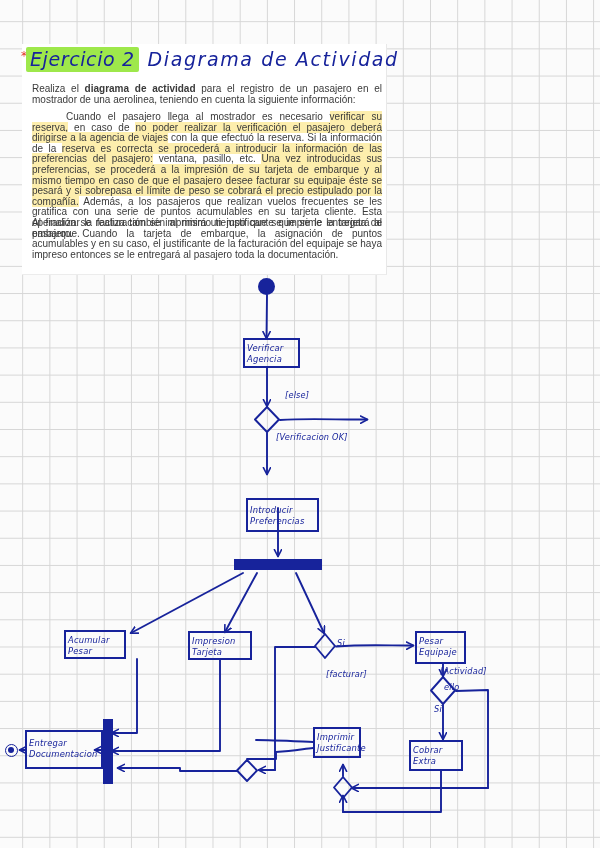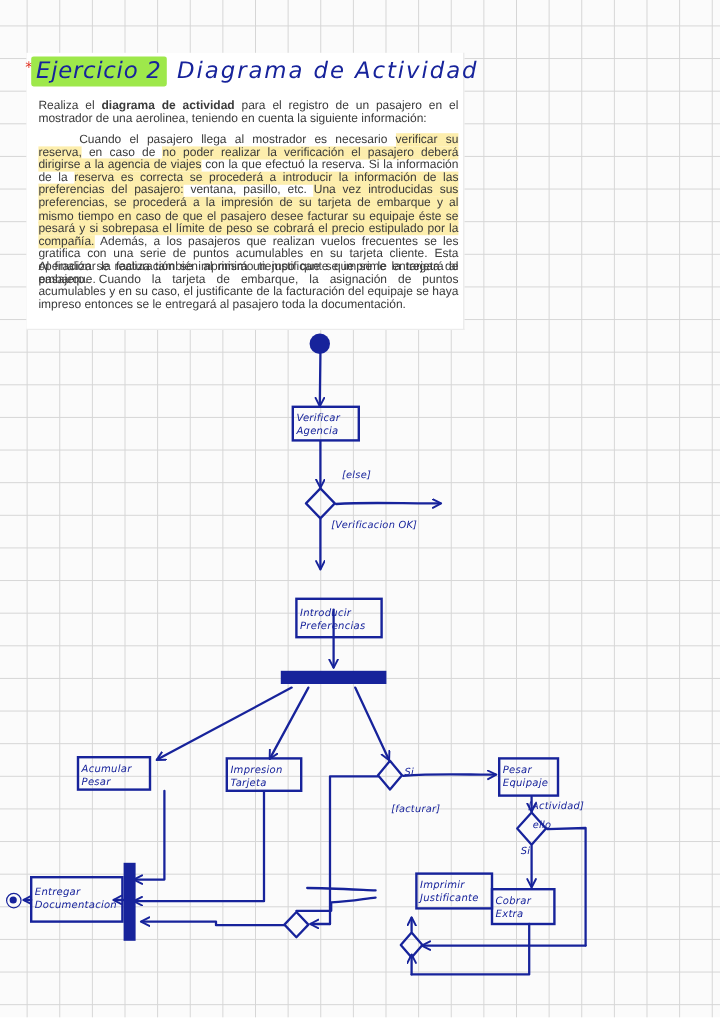--- a/index.html
+++ b/index.html
@@ -272,21 +272,21 @@
 
   <div class="guard" style="left:440px; top:666px;">[Actividad]</div>
   <div class="guard" style="left:444px; top:682px;">ello</div>
   <div class="guard" style="left:434px; top:704px;">Si</div>
 
   <div class="node" style="left:409px; top:740px; width:54px; height:31px;">
     <span>Cobrar</span>
     <span>Extra</span>
   </div>
 
-  <div class="node" style="left:313px; top:727px; width:65px; height:31px;margin-left:33px;">
+  <div class="node" style="left:313px; top:727px; width:48px; height:31px;">
     <span>Imprimir</span>
     <span>Justificante</span>
   </div>
 
   <div class="bar-v" style="left:103px; top:719px; width:10px; height:65px;"></div>
 
   <div class="node" style="left:25px; top:730px; width:78px; height:39px; padding-top:6px;">
     <span>Entregar</span>
     <span>Documentacion</span>
   </div>

